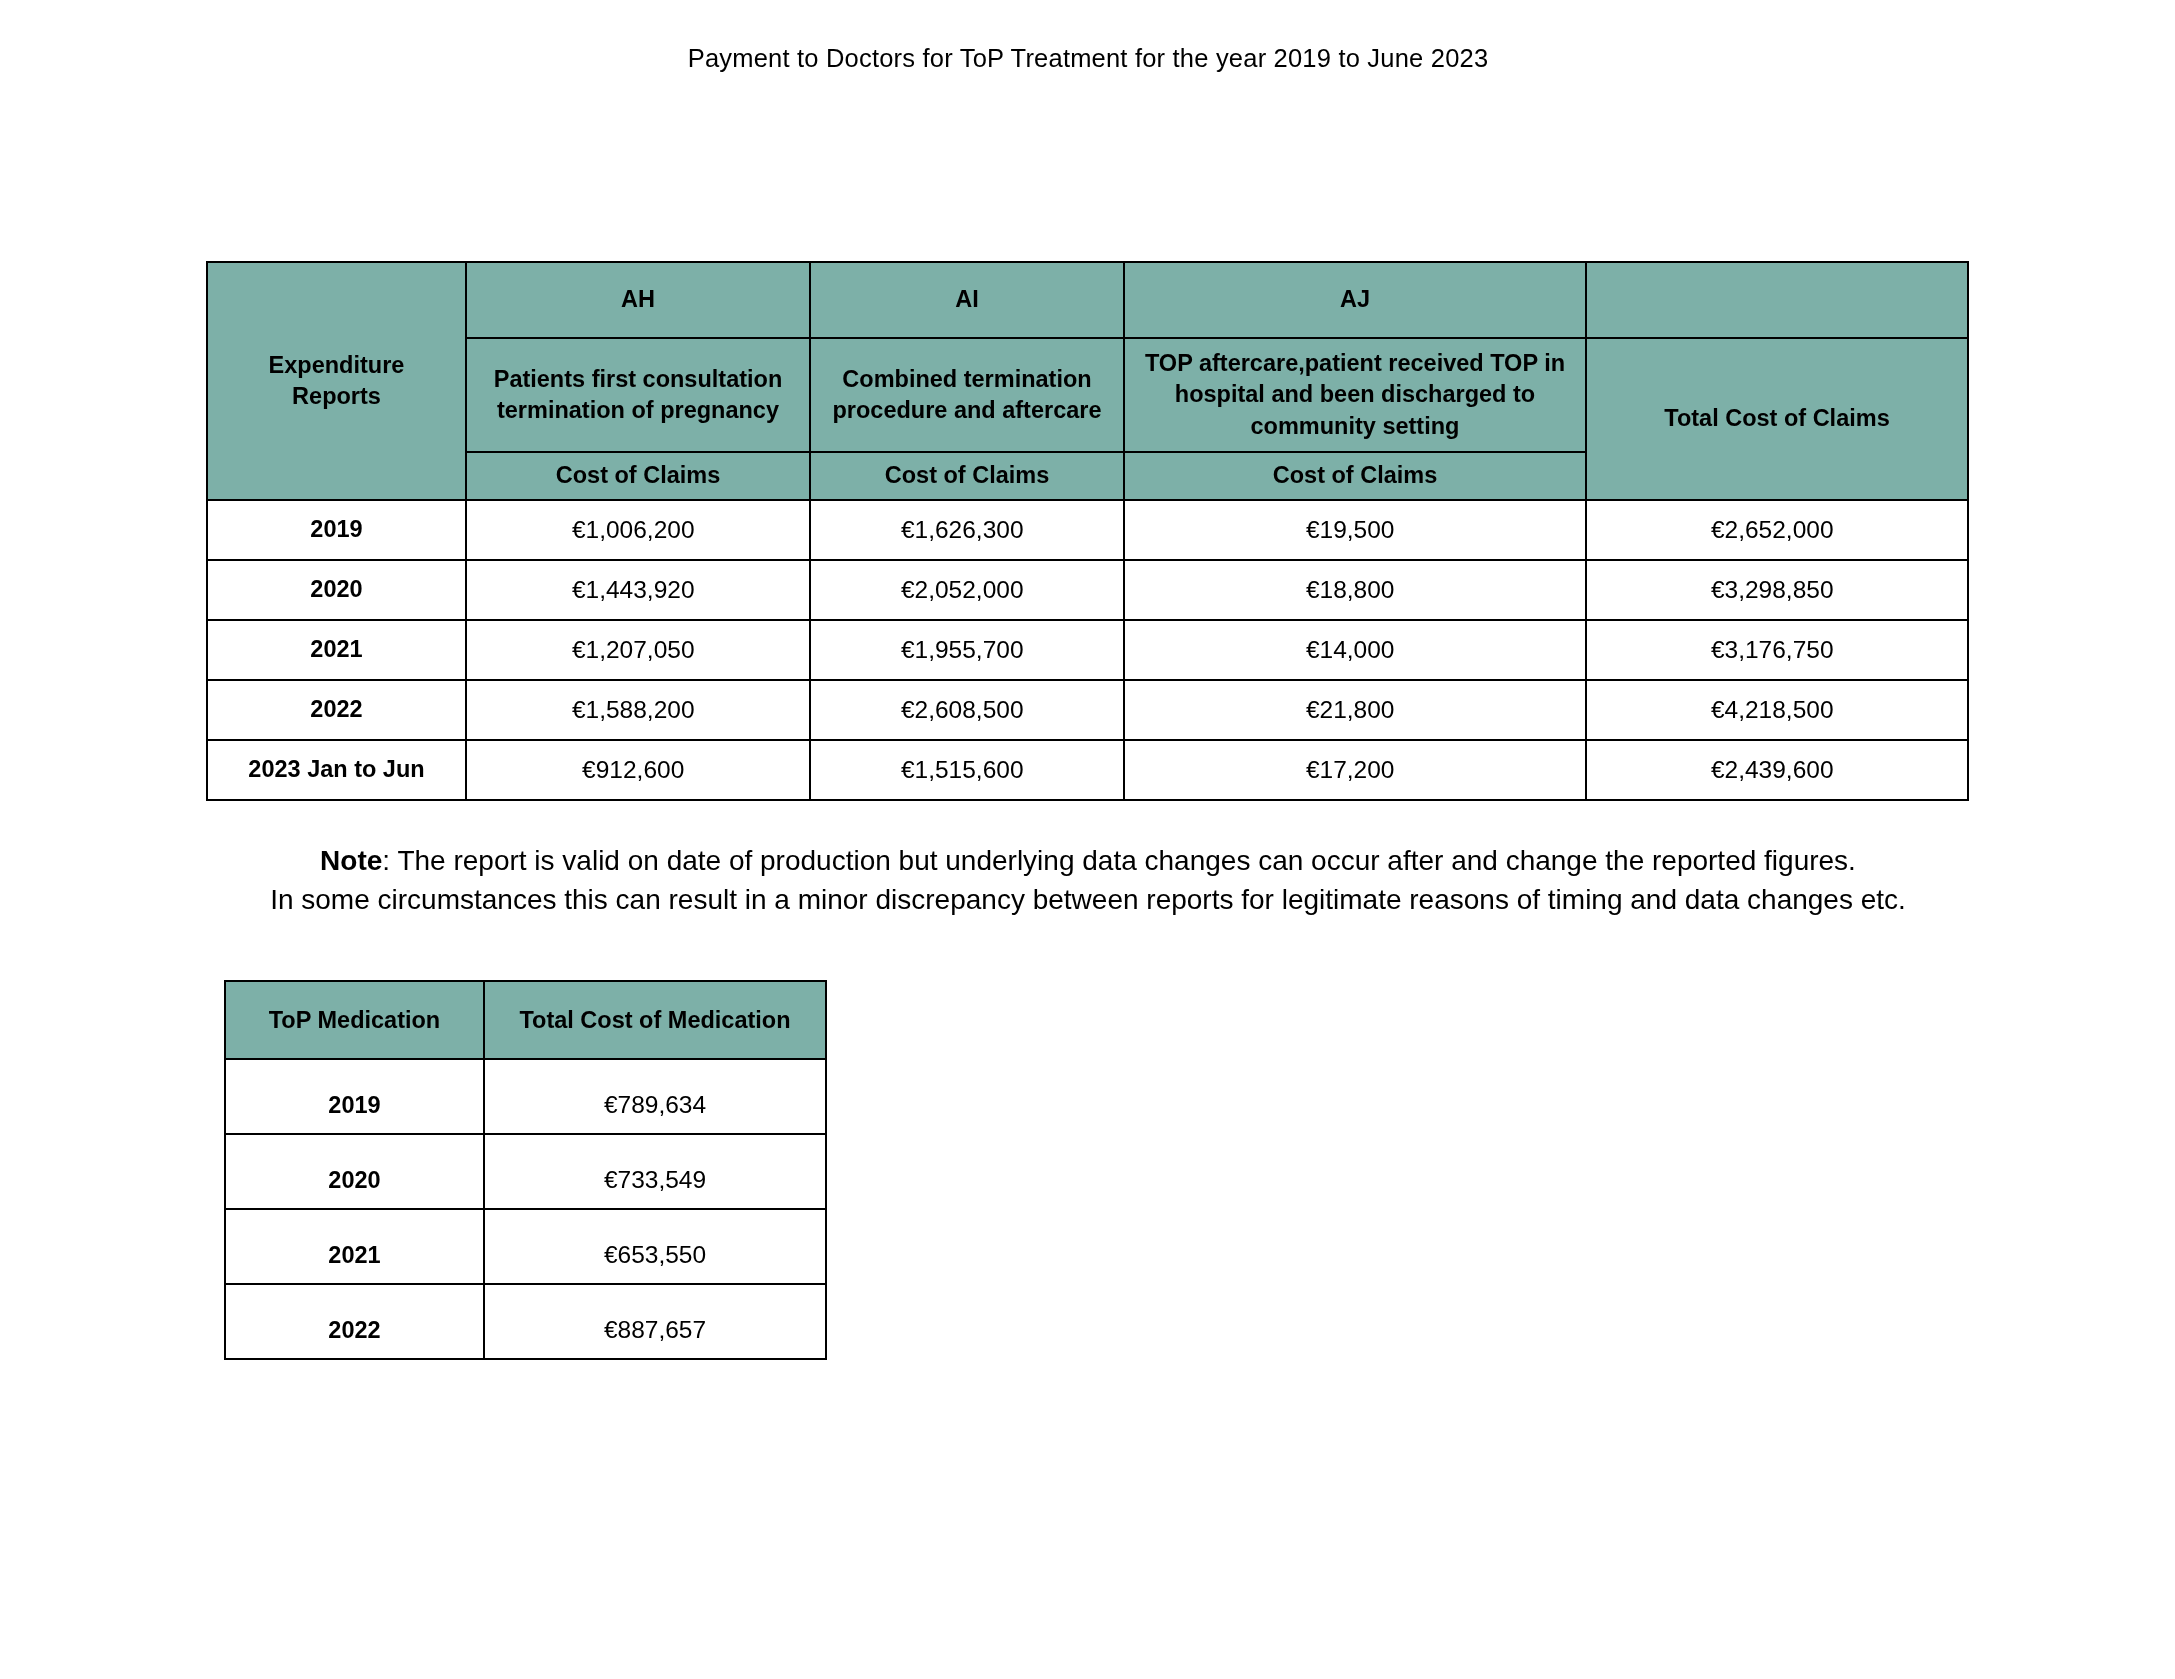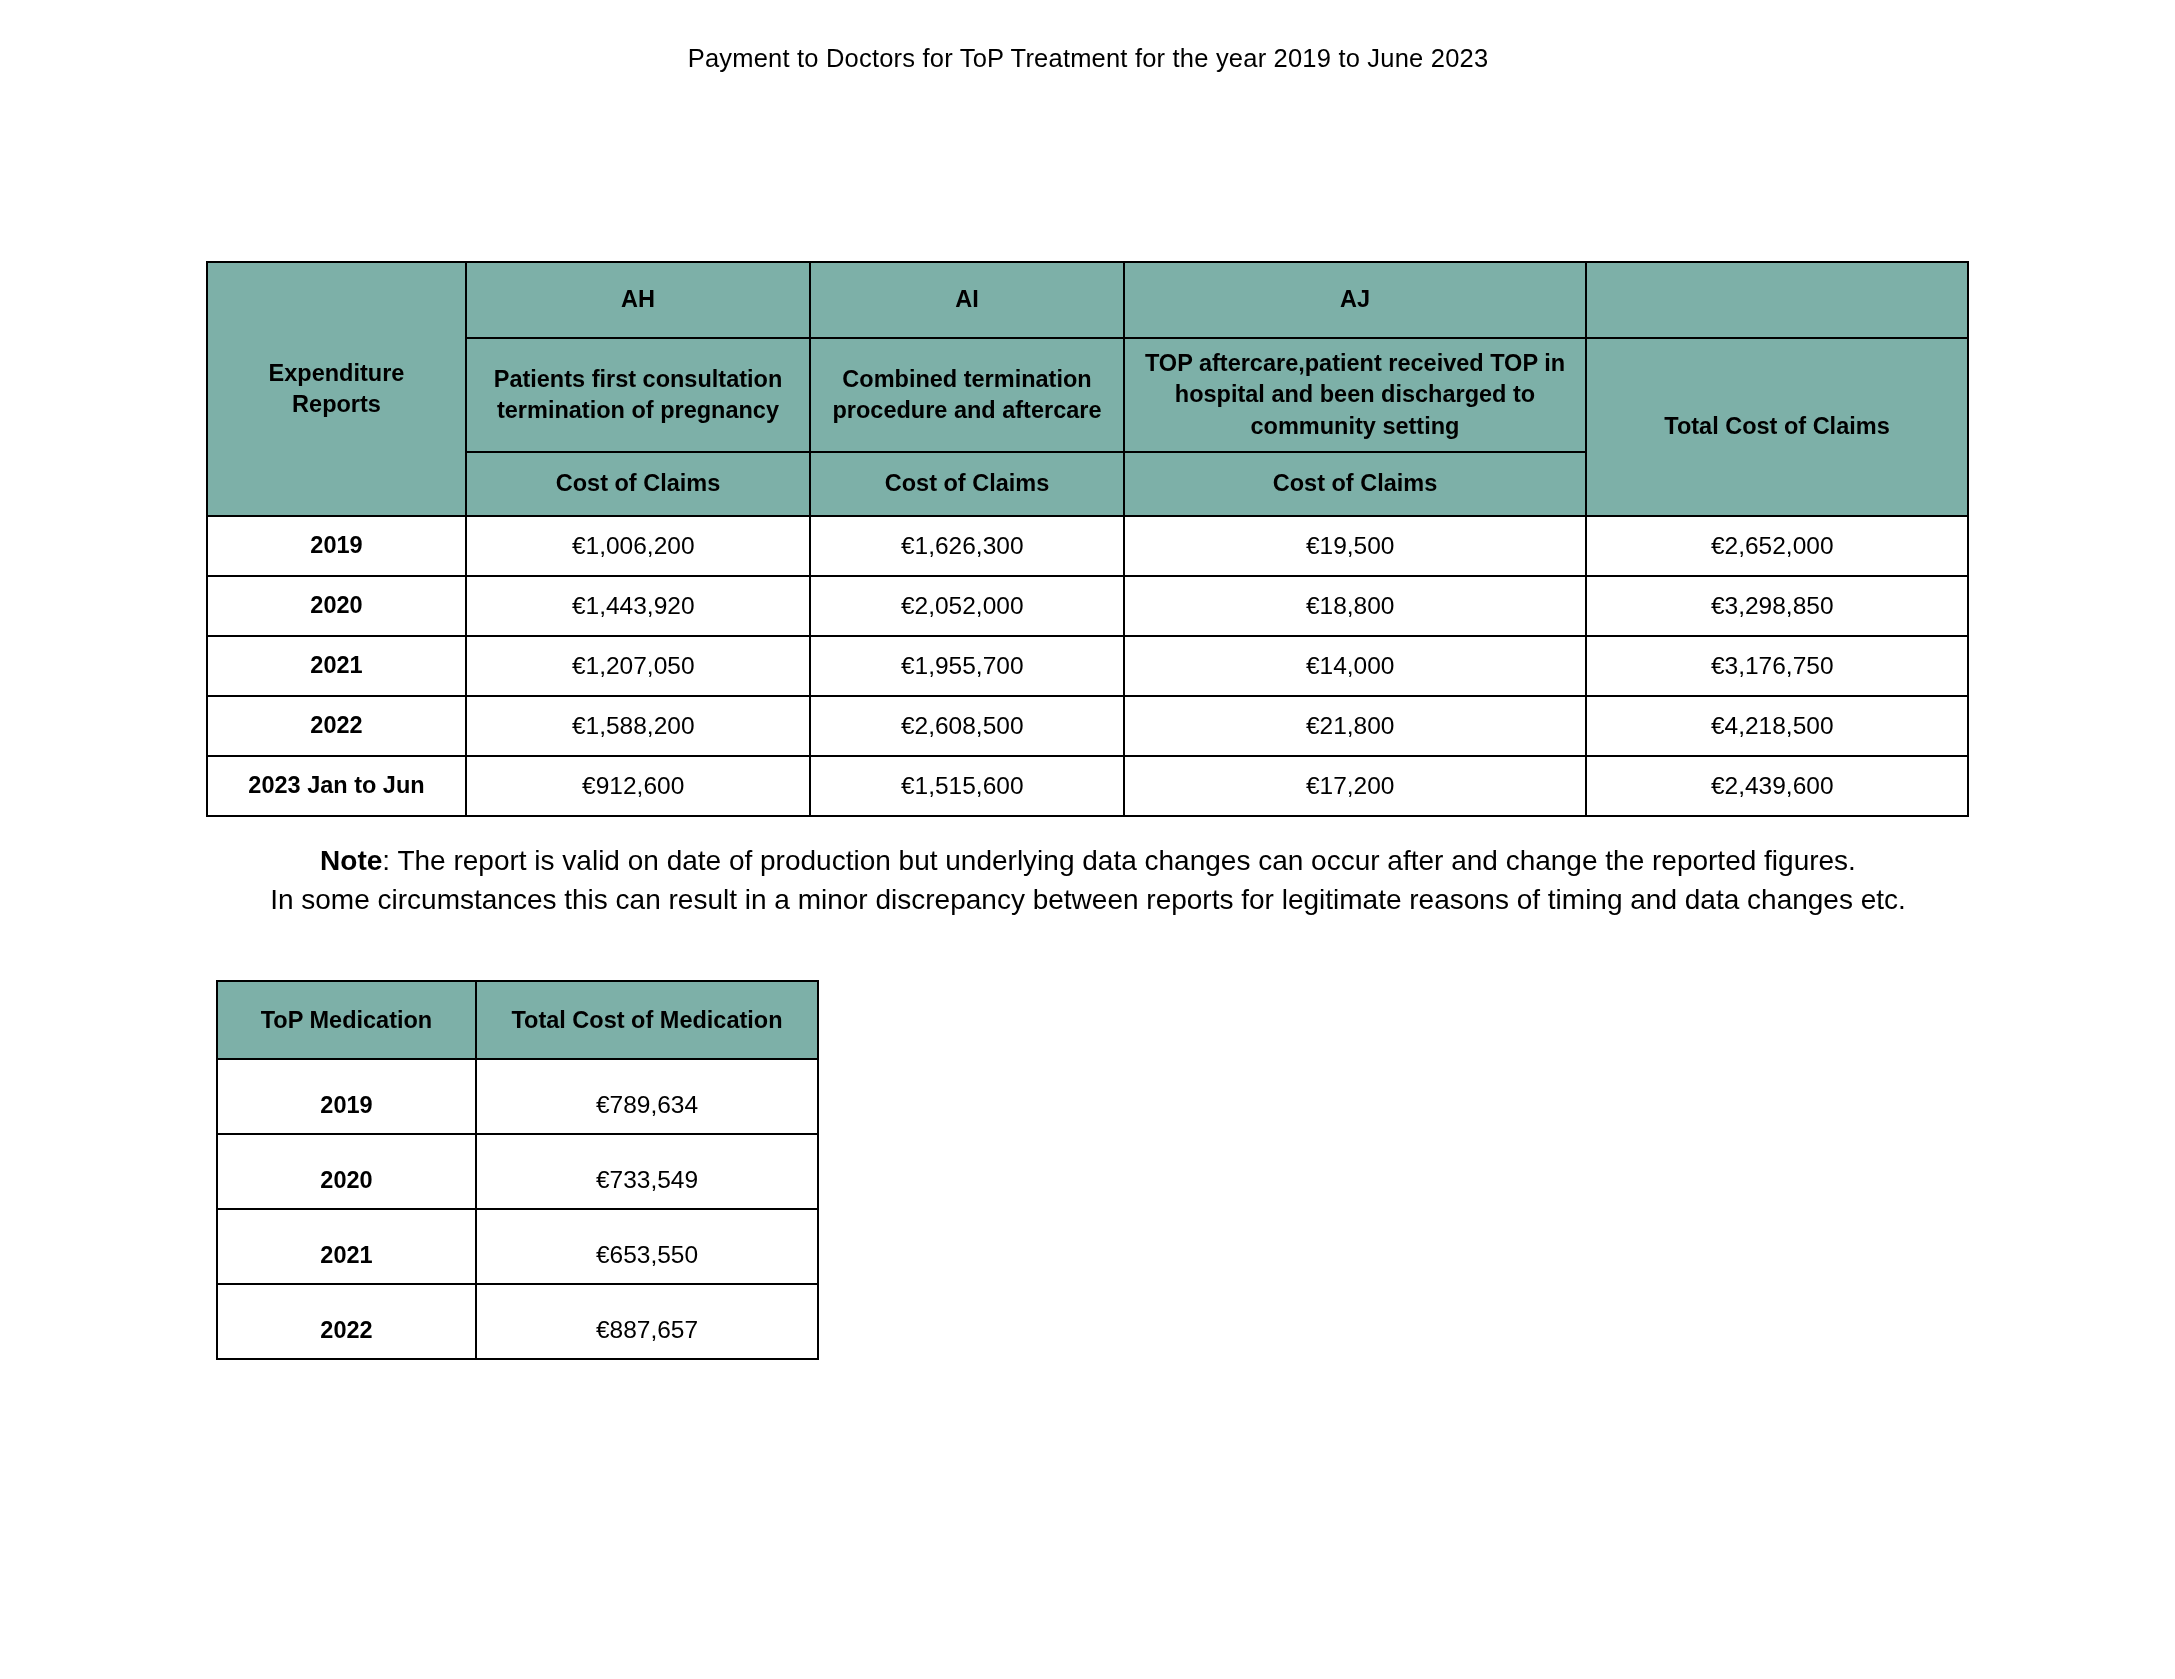--- a/index.html
+++ b/index.html
@@ -35,37 +35,37 @@
     background: #ffffff;
     overflow: hidden;
     margin-left: 44px;
   }
   .claims-table td.hdr {
     background: var(--teal);
     font-weight: 700;
   }
   .claims-table tr.r-codes td { height: 76px; }
   .claims-table tr.r-desc  td { height: 114px; }
-  .claims-table tr.r-sub   td { height: 64px; }
+  .claims-table tr.r-sub   td { height: 48px; }
   .claims-table tr.r-data  td { height: 60px; }
   .claims-table td.year { font-weight: 700; }
   .claims-table td.val  { font-weight: 400; font-size: 24.5px; padding-left: 8px; }
   
   .note-block {
     position: absolute;
     top: 841px; left: 0; width: 2176px;
     text-align: center;
     font-size: 28px;
     line-height: 39px;
   }
   .note-block .note-label { font-weight: 700; }
   
   .med-table {
     position: absolute;
-    left: 216px; top: 980px;
+    left: 224px; top: 980px;
     width: 601px;
   }
   .med-table td {
     border: 2.9px solid #000000;
     text-align: center;
     font-size: 23.5px;
     padding: 3.9px 13.7px;
     background: #ffffff;
     overflow: hidden;
   }

